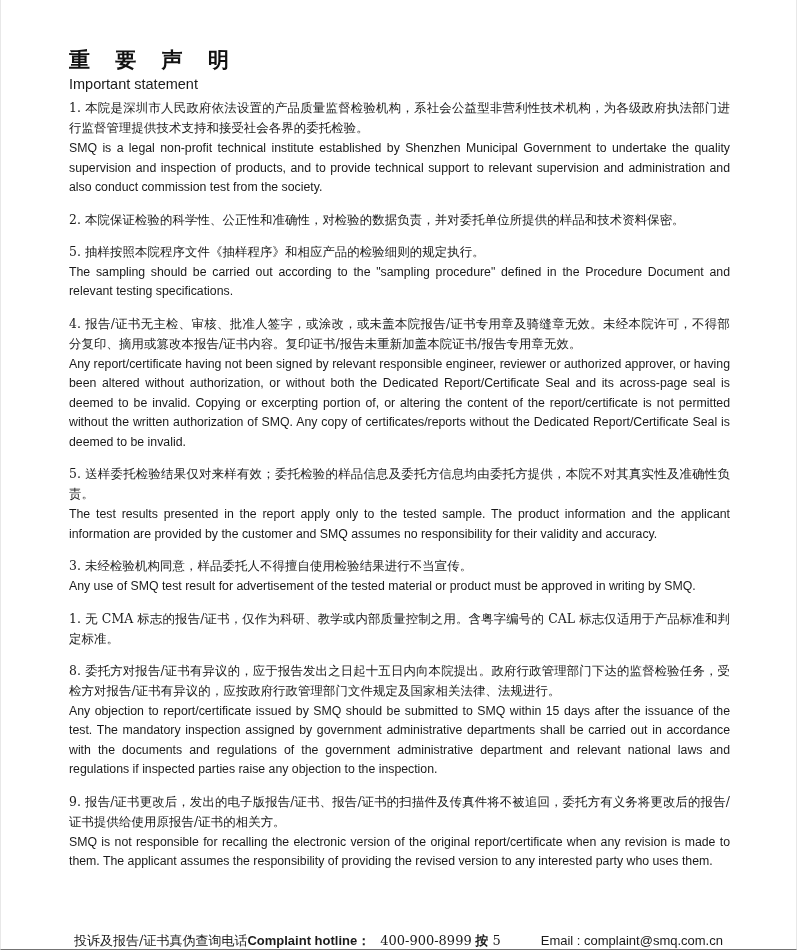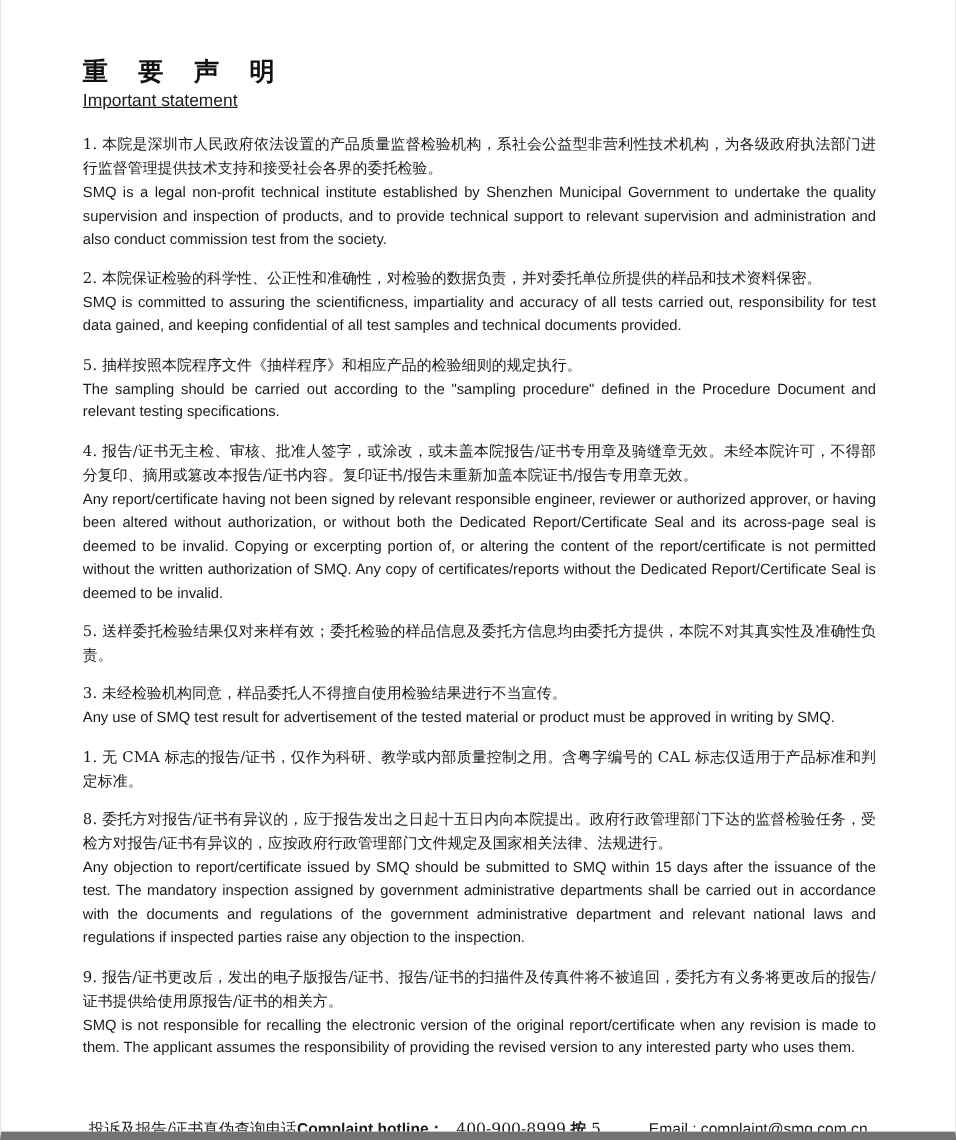--- a/index.html
+++ b/index.html
@@ -16,21 +16,21 @@
   }
 
   .page {
     position: relative;
     width: 797px;
     height: 950px;
     box-sizing: border-box;
     background: #ffffff;
     border-left: 1px solid #e8e8e8;
     border-right: 1px solid #e8e8e8;
-    border-bottom: 7px solid #737373;
+    border-bottom: 1px solid #737373;
     overflow: hidden;
   }
 
   .page-inner {
     position: absolute;
     left: 68px;
     top: 46px;
     width: 661px;
   }
 
@@ -44,22 +44,21 @@
     line-height: 1.35;
     margin: 0 0 1px 0;
     white-space: pre;
   }
   .doc-subtitle {
     font-family: "Liberation Sans", sans-serif;
     font-size: 14.5px;
     font-weight: normal;
     color: #1a1a1a;
     line-height: 1.3;
-    margin: 0 0 16px 0;
-    text-decoration: underline;
+    margin: 0 0 4px 0;
   }
 
   
   .clause {
     margin: 0 0 12px 0;
   }
   .clause:last-of-type { margin-bottom: 0; }
 
   .cn {
     font-family: "DejaVu Serif", "Liberation Serif", serif;
@@ -132,35 +131,35 @@
     <h1 class="doc-title">重 要 声 明</h1>
     <div class="doc-subtitle">Important statement</div>
 
     <div class="clause">
       <p class="cn">1. 本院是深圳市人民政府依法设置的产品质量监督检验机构，系社会公益型非营利性技术机构，为各级政府执法部门进行监督管理提供技术支持和接受社会各界的委托检验。</p>
       <p class="en lastline-left">SMQ is a legal non-profit technical institute established by Shenzhen Municipal Government to undertake the quality supervision and inspection of products, and to provide technical support to relevant supervision and administration and also conduct commission test from the society.</p>
     </div>
 
     <div class="clause">
       <p class="cn">2. 本院保证检验的科学性、公正性和准确性，对检验的数据负责，并对委托单位所提供的样品和技术资料保密。</p>
-      <p class="en lastline-left">SMQ is committed to assuring the scientificness, impartiality and accuracy of all tests carried out, responsibility for test data gained, and keeping confidential of all test samples and technical documents provided.</p>
     </div>
 
     <div class="clause">
       <p class="cn">5. 抽样按照本院程序文件《抽样程序》和相应产品的检验细则的规定执行。</p>
       <p class="en lastline-left">The sampling should be carried out according to the "sampling procedure" defined in the Procedure Document and relevant testing specifications.</p>
     </div>
 
     <div class="clause">
       <p class="cn">4. 报告/证书无主检、审核、批准人签字，或涂改，或未盖本院报告/证书专用章及骑缝章无效。未经本院许可，不得部分复印、摘用或篡改本报告/证书内容。复印证书/报告未重新加盖本院证书/报告专用章无效。</p>
       <p class="en lastline-left">Any report/certificate having not been signed by relevant responsible engineer, reviewer or authorized approver, or having been altered without authorization, or without both the Dedicated Report/Certificate Seal and its across-page seal is deemed to be invalid. Copying or excerpting portion of, or altering the content of the report/certificate is not permitted without the written authorization of SMQ. Any copy of certificates/reports without the Dedicated Report/Certificate Seal is deemed to be invalid.</p>
     </div>
 
     <div class="clause">
       <p class="cn">5. 送样委托检验结果仅对来样有效；委托检验的样品信息及委托方信息均由委托方提供，本院不对其真实性及准确性负责。</p>
+      <p class="en lastline-left">The test results presented in the report apply only to the tested sample. The product information and the applicant information are provided by the customer and SMQ assumes no responsibility for their validity and accuracy.</p>
     </div>
 
     <div class="clause">
       <p class="cn">3. 未经检验机构同意，样品委托人不得擅自使用检验结果进行不当宣传。</p>
       <p class="en lastline-left">Any use of SMQ test result for advertisement of the tested material or product must be approved in writing by SMQ.</p>
     </div>
 
     <div class="clause">
       <p class="cn">1. 无 CMA 标志的报告/证书，仅作为科研、教学或内部质量控制之用。含粤字编号的 CAL 标志仅适用于产品标准和判定标准。</p>
     </div>

